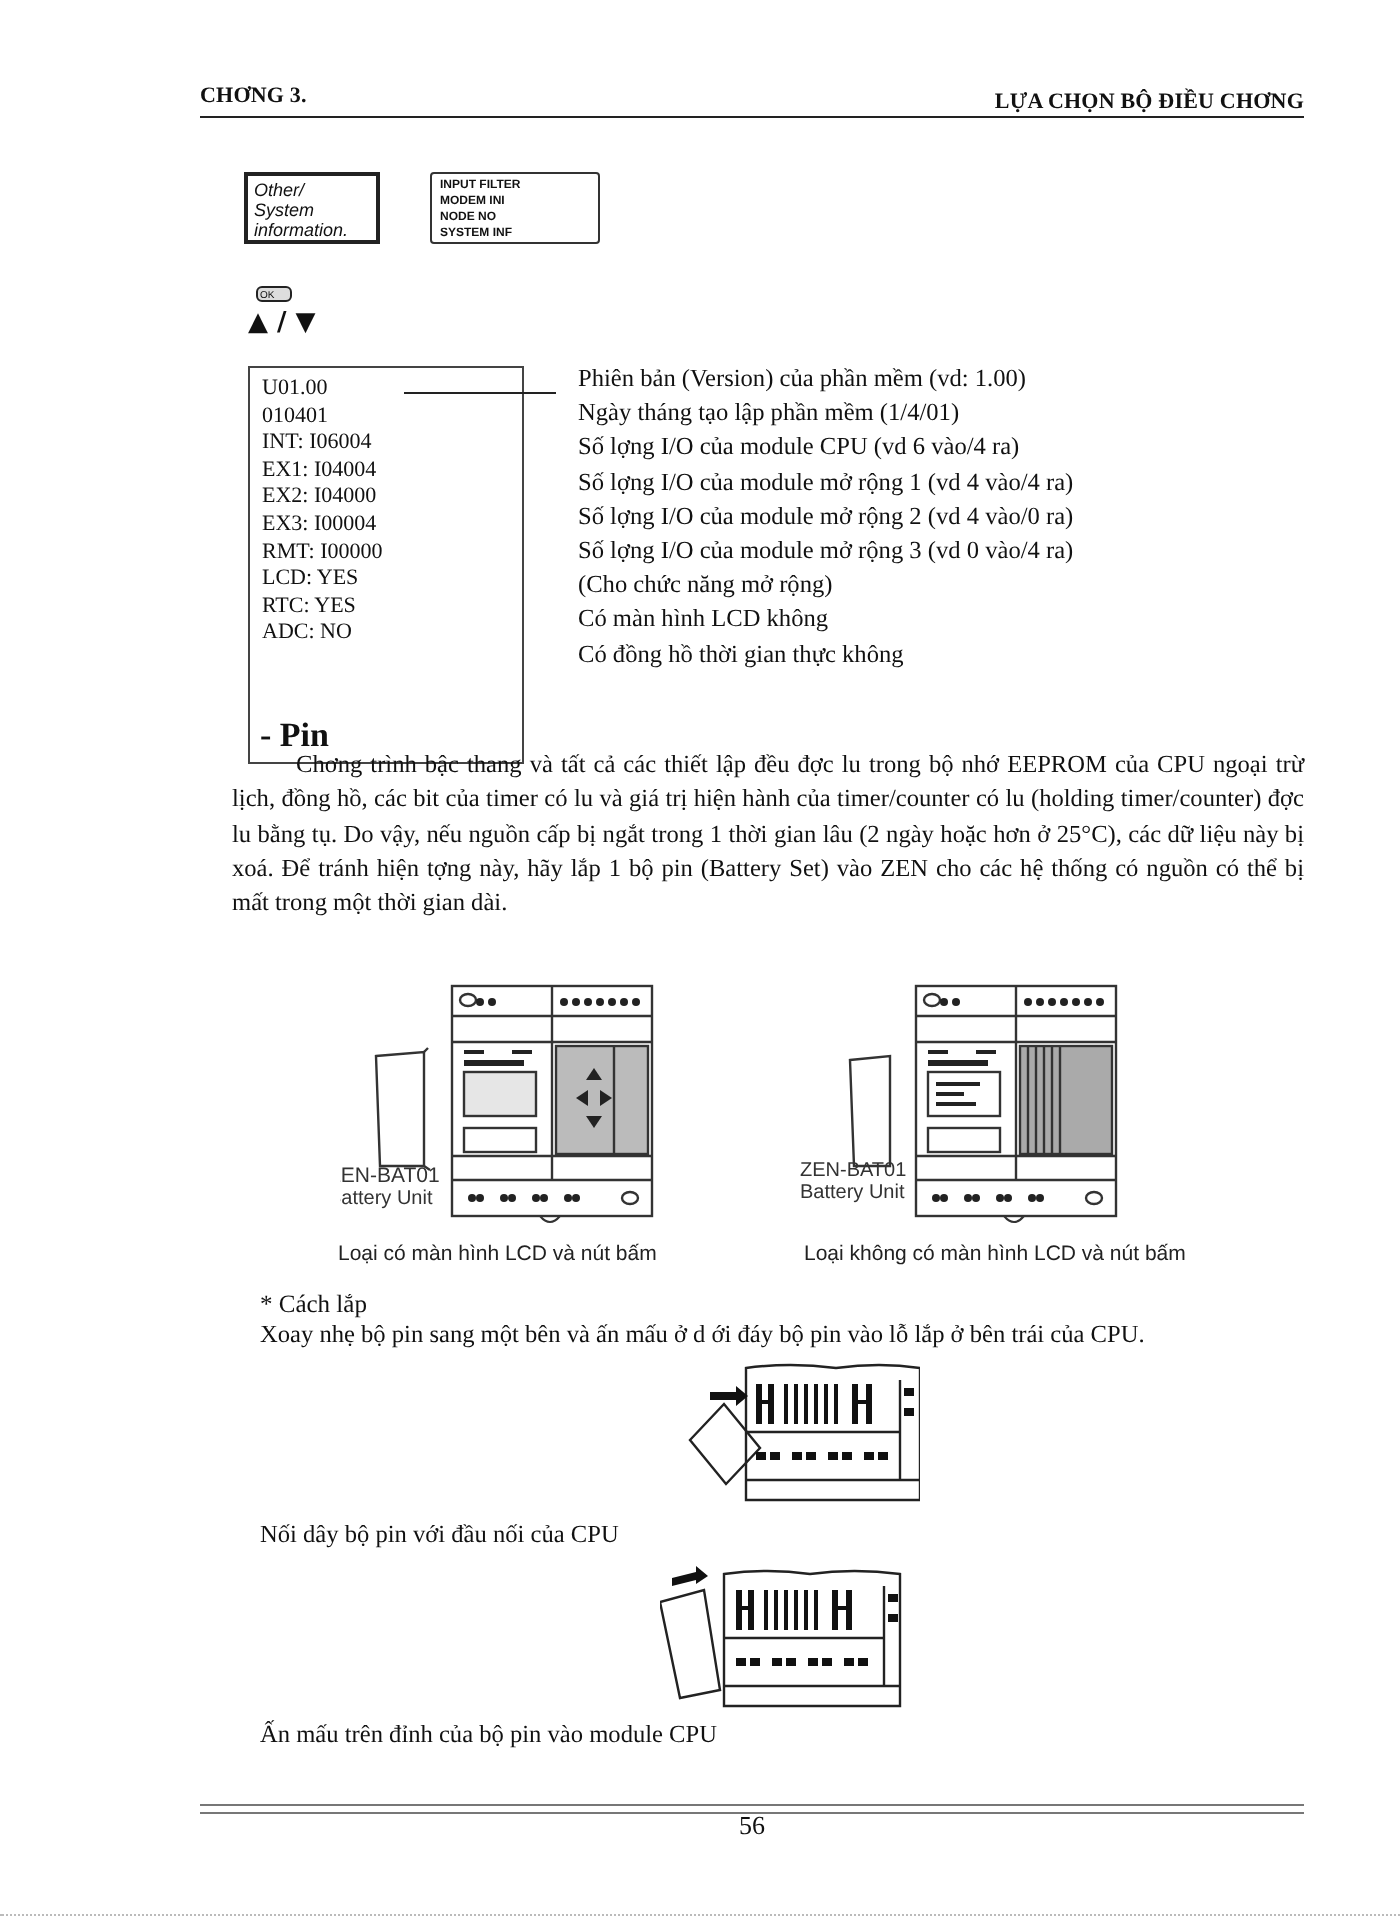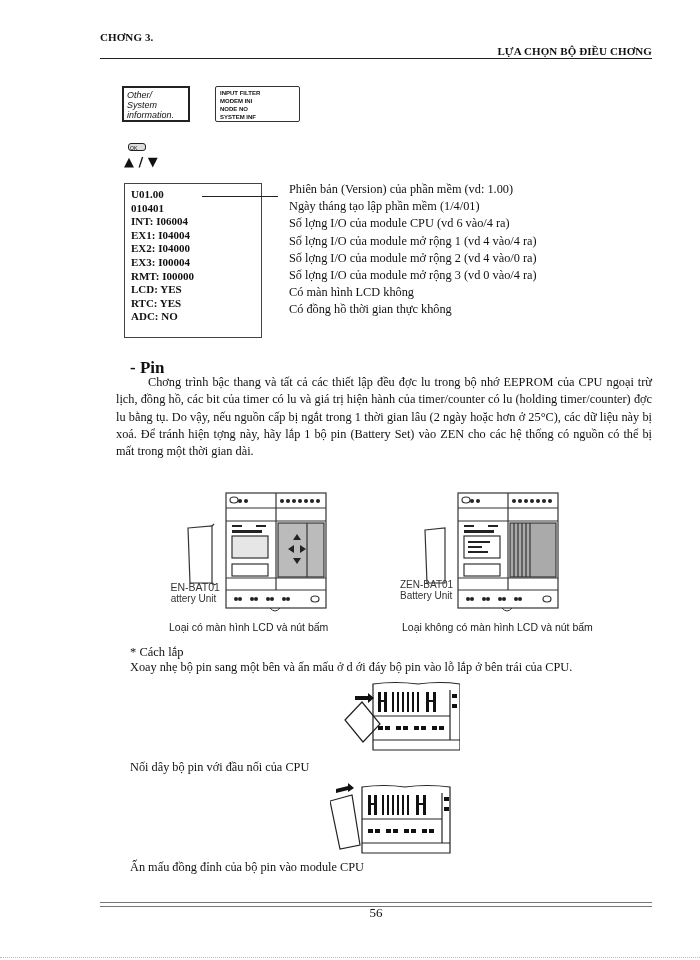--- a/index.html
+++ b/index.html
@@ -1,30 +1,30 @@
 <!DOCTYPE html>
 <html><head>
 <meta charset="utf-8">
 <style>
   html, body { margin:0; padding:0; background:#ffffff; }
   body { width:700px; height:960px; position:relative; overflow:hidden;
          font-family:"Liberation Serif", "DejaVu Serif", serif; color:#111; }
   .abs { position:absolute; }
   .hdr { top:44px; left:100px; width:552px; height:14px; border-bottom:1.3px solid #222;
          font-size:11px; font-weight:bold; letter-spacing:0.1px; }
-  .hdr .l { position:absolute; left:0; bottom:15px;margin-top:44px; }
+  .hdr .l { position:absolute; left:0; bottom:4px;margin-top:44px; }
   .hdr .r { position:absolute; right:0; bottom:1px; }
   .box1 { left:122px; top:86px; width:68px; height:36px; border:2px solid #222;
           font-family:"Liberation Sans", sans-serif; font-style:italic; font-size:9px; line-height:10px; padding:2px 3px; box-sizing:border-box; }
   .box2 { left:215px; top:86px; width:85px; height:36px; border:1.5px solid #333; border-radius:2px;
           font-family:"Liberation Sans", sans-serif; font-weight:bold; font-size:6px; line-height:8px; padding:2px 4px; box-sizing:border-box; }
   .okbtn { left:128px; top:143px; width:18px; height:8px; border:1px solid #222; border-radius:3px; font-size:5px; font-family:"Liberation Sans",sans-serif; background:#ddd; line-height:8px; padding-left:1px; box-sizing:border-box; }
   .arrows { left:124px; top:154px; font-size:13px; font-family:"DejaVu Sans", sans-serif; font-weight:bold; }
-  .infobox { left:124px; top:183px; width:138px; height:155px; border:1px solid #444;
-             font-size:11px; line-height:13.6px; padding:4px 0 0 6px; box-sizing:border-box;font-weight:bold; }
+  .infobox { left:124px; top:183px; width:138px; height:199px; border:1px solid #444;
+             font-size:11px; line-height:13.6px; padding:4px 0 0 6px; box-sizing:border-box; }
   .conn { left:202px; top:196px; width:76px; height:1px; background:#222; }
   .desc { left:289px; top:181px; font-size:12.3px; line-height:17.2px; }
   .desc div { white-space:nowrap; }
   .pin-title { left:130px; top:358px; font-size:17px; font-weight:bold; }
   .para { left:116px; top:374px; width:536px; font-size:12.3px; line-height:17.3px; text-align:justify; }
   .para .ind { display:inline-block; width:32px; }
   .fig { position:absolute; }
   .cap { font-family:"Liberation Sans", sans-serif; font-size:10.5px; color:#222; white-space:nowrap; }
   .cachlap { left:130px; top:645px; font-size:12.5px; font-weight:normal; }
   .step { font-size:12.3px; white-space:nowrap; }
@@ -68,20 +68,21 @@
 </div>
 <div class="abs conn"></div>
 
 <div class="abs desc">
   <div>Phiên bản (Version) của phần mềm (vd: 1.00)</div>
   <div>Ngày tháng tạo lập phần mềm (1/4/01)</div>
   <div>Số lợng   I/O của module CPU (vd 6 vào/4 ra)</div>
   <div>Số lợng   I/O của module mở rộng 1 (vd 4 vào/4 ra)</div>
   <div>Số lợng   I/O của module mở rộng 2 (vd 4 vào/0 ra)</div>
   <div>Số lợng   I/O của module mở rộng 3 (vd 0 vào/4 ra)</div>
+  <div>(Cho chức năng mở rộng)</div>
   <div>Có màn hình LCD không</div>
   <div>Có đồng hồ thời gian thực không</div>
 </div>
 
 <div class="abs pin-title">- Pin</div>
 <div class="abs para"><span class="ind"></span><span>Chơng   trình bậc thang và tất cả các thiết lập đều đợc   lu   trong bộ nhớ EEPROM của CPU ngoại trừ lịch, đồng hồ, các bit của timer có lu   và giá trị hiện hành của timer/counter có lu   (holding timer/counter) đợc   lu   bằng tụ. Do vậy, nếu nguồn cấp bị ngắt trong 1 thời gian lâu (2 ngày hoặc hơn ở 25°C), các dữ liệu này bị xoá. Để tránh hiện tợng   này, hãy lắp 1 bộ pin (Battery Set) vào ZEN cho các hệ thống có nguồn có thể bị mất trong một thời gian dài.</span></div>
 
 <svg class="fig" style="left:170px;top:488px" width="500" height="125" viewBox="0 0 500 125">
   <g stroke="#333" fill="none" stroke-width="1.2">
 
@@ -250,17 +251,17 @@
       <rect x="56" y="46" width="5" height="4"></rect>
       <rect x="63" y="46" width="5" height="4"></rect>
       <rect x="74" y="46" width="5" height="4"></rect>
       <rect x="81" y="46" width="5" height="4"></rect>
       <rect x="92" y="46" width="5" height="4"></rect>
       <rect x="99" y="46" width="5" height="4"></rect>
     <path d="M6 6 L18 3 L18 0 L24 5 L18 9 L18 7 L6 10 Z"></path>
   </g>
 </svg>
 
-<div class="abs step" style="left:130px;top:860px">Ấn mấu đồng đỉnh của bộ pin  vào module CPU</div>
+<div class="abs step" style="left:130px;top:860px">Ấn mấu trên đỉnh của bộ pin  vào module CPU</div>
 
 <div class="abs footline"></div>
 <div class="abs pageno">56</div>
 <div class="abs dotted"></div>
 
 </body></html>

